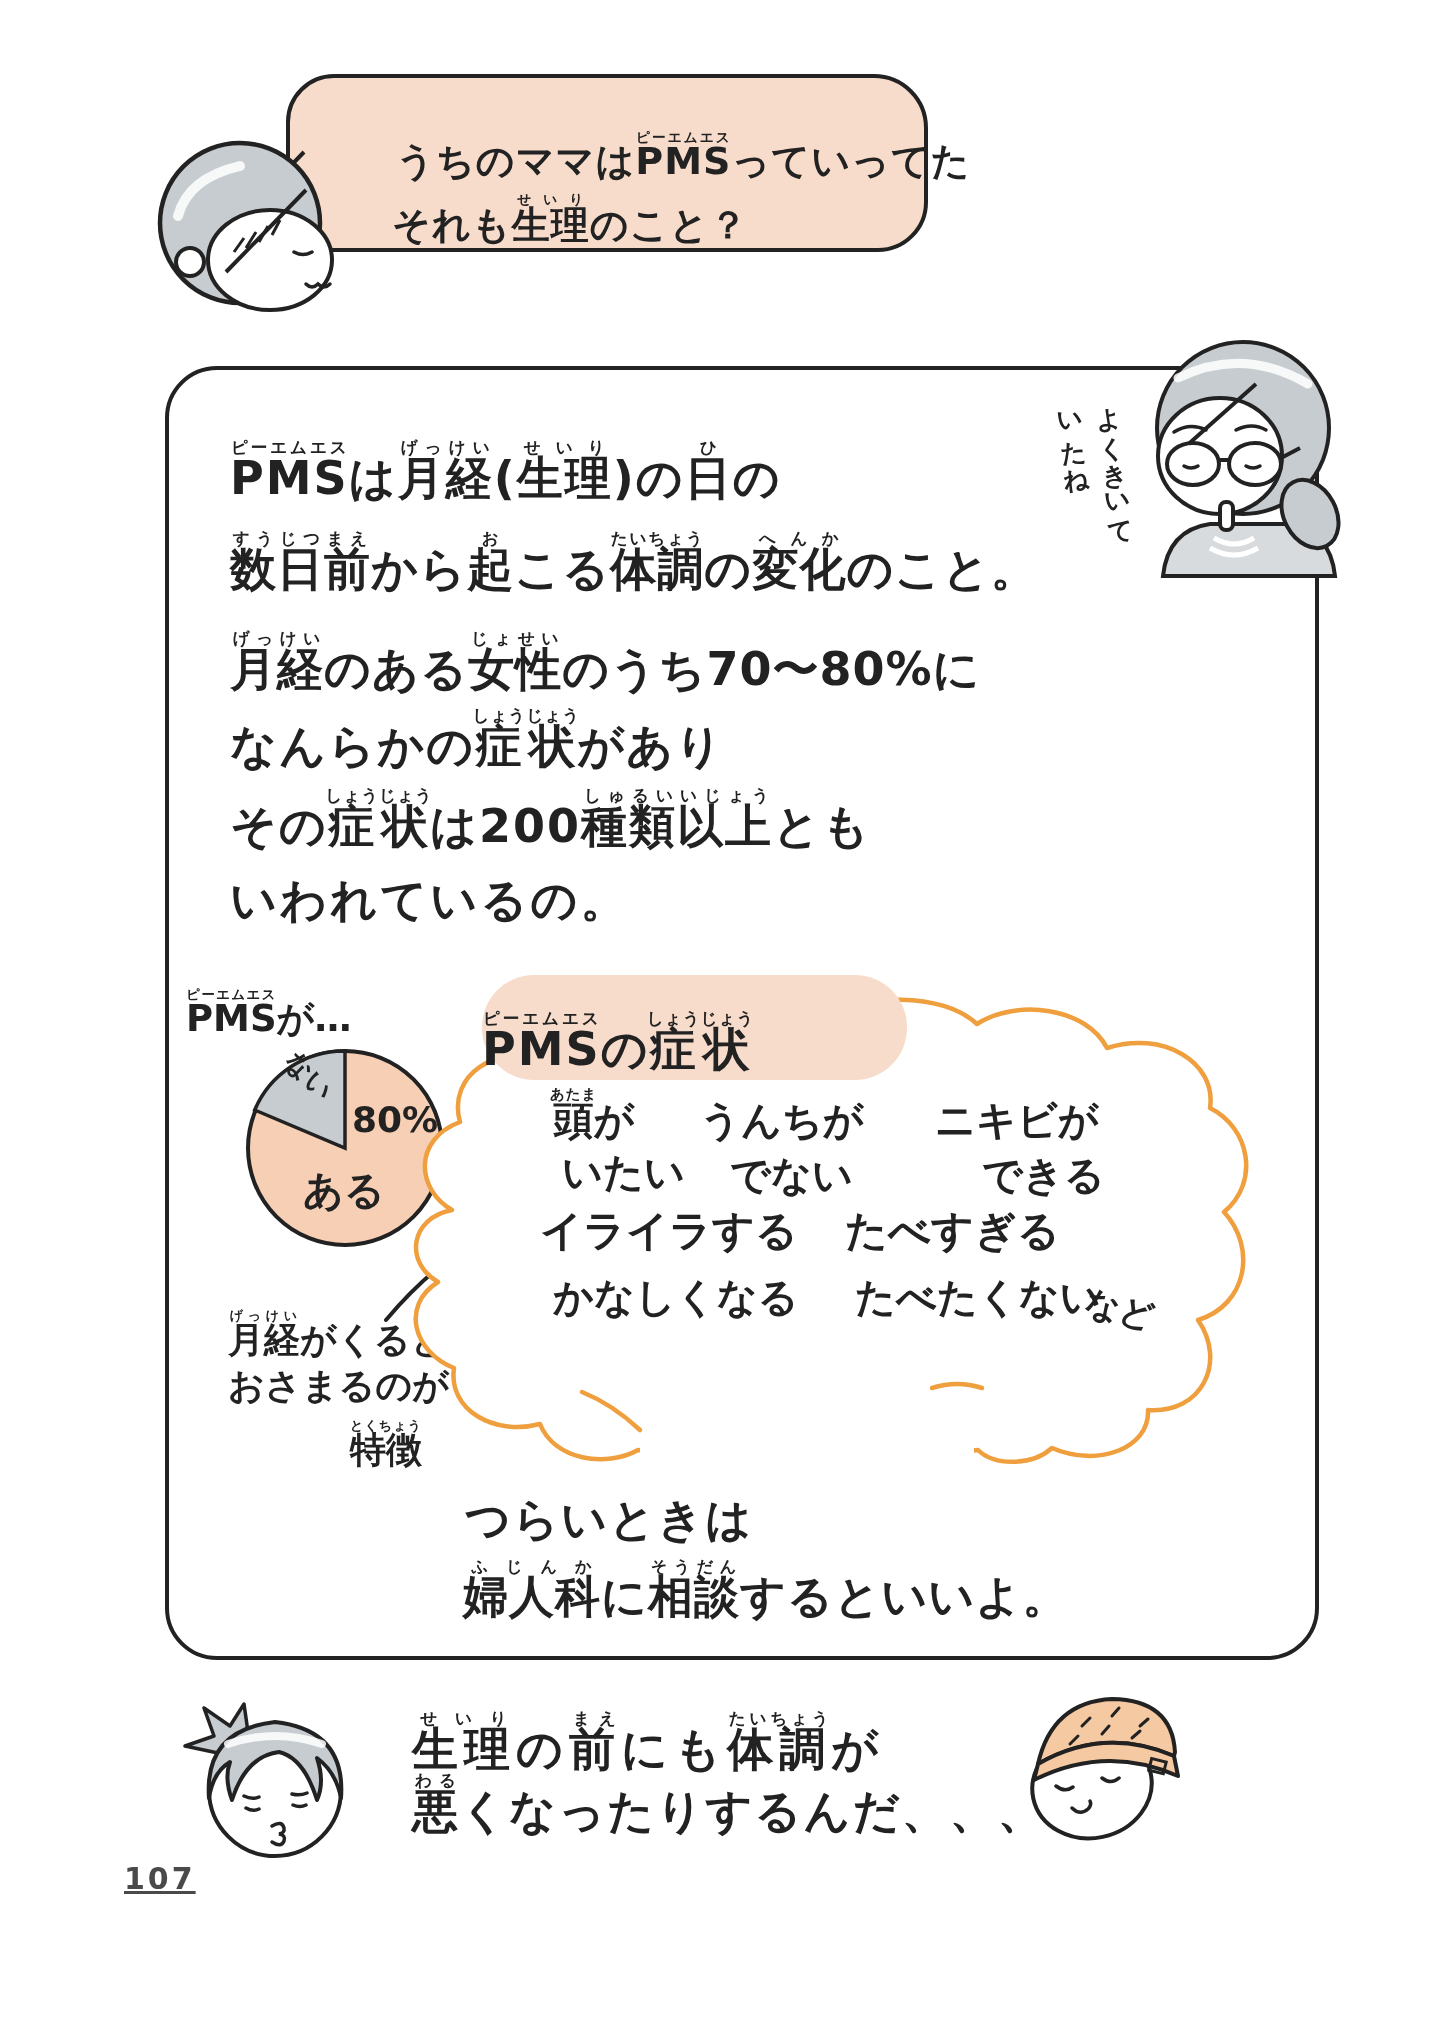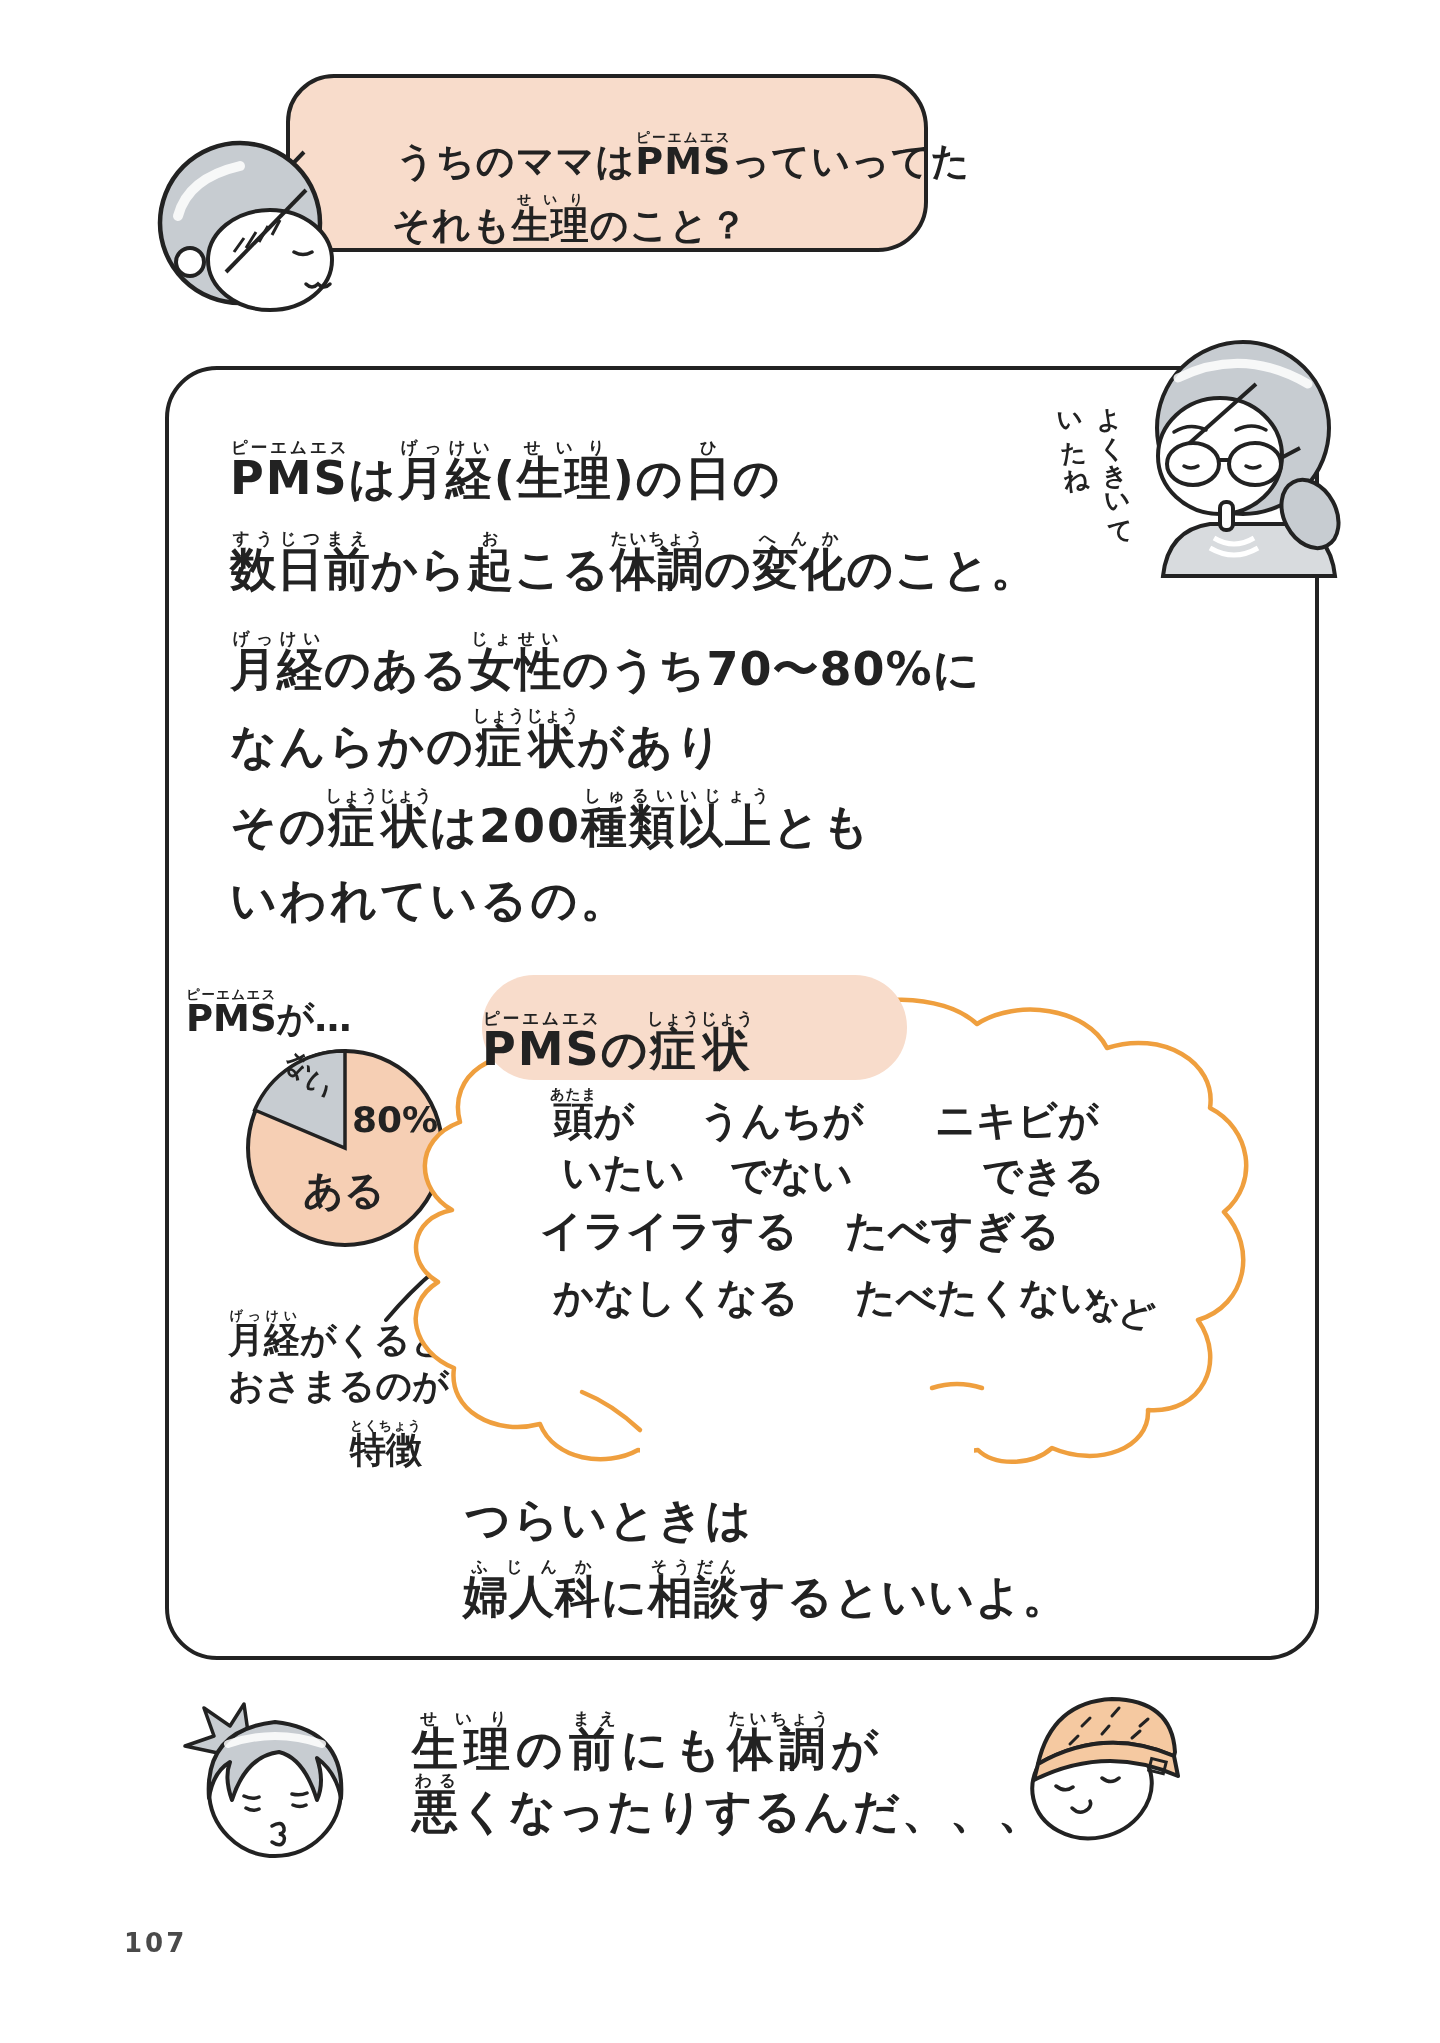--- a/index.html
+++ b/index.html
@@ -145,15 +145,15 @@
   <svg class="abs" style="left:1012px;top:1686px;z-index:3" width="180" height="160" viewBox="0 0 180 160">
     <ellipse cx="80" cy="100" rx="60" ry="52" transform="rotate(-12 80 100)" fill="#ffffff" stroke="var(--ink)" stroke-width="4"></ellipse>
     <path d="M 26 78 Q 40 16 100 13 Q 160 14 163 66 L 162 70 Q 92 40 26 78 Z" fill="var(--beanie)" stroke="var(--ink)" stroke-width="4" stroke-linejoin="round"></path>
     <path d="M 26 78 Q 92 40 162 70 L 166 90 Q 94 58 22 94 Z" fill="var(--beanie)" stroke="var(--ink)" stroke-width="4" stroke-linejoin="round"></path>
     <path d="M 70 40 L 78 32 M 100 30 L 107 22 M 128 40 L 136 33 M 58 58 L 66 50 M 90 48 L 97 40 M 120 52 L 128 45" stroke="var(--ink)" stroke-width="3" fill="none" stroke-linecap="round"></path>
     <rect x="138" y="74" width="15" height="12" transform="rotate(14 145 80)" fill="none" stroke="var(--ink)" stroke-width="3"></rect>
     <path d="M 44 100 q 9 7 17 1 M 90 92 q 9 7 17 0" stroke="var(--ink)" stroke-width="3.5" fill="none" stroke-linecap="round"></path>
     <path d="M 60 122 q 8 8 16 1 q 4 -4 2 -8" stroke="var(--ink)" stroke-width="3.5" fill="none" stroke-linecap="round"></path>
   </svg>
 
-  <div class="jl" style="left:124px;top:1930px;font-size:26px;font-weight:600;letter-spacing:3px;color:var(--pagenum);">107</div>
+  <div class="jl" style="left:124px;top:1864px;font-size:30px;font-weight:600;letter-spacing:3px;color:var(--pagenum);text-decoration:underline;">107</div>
 
 </div>
 
 </body></html>

